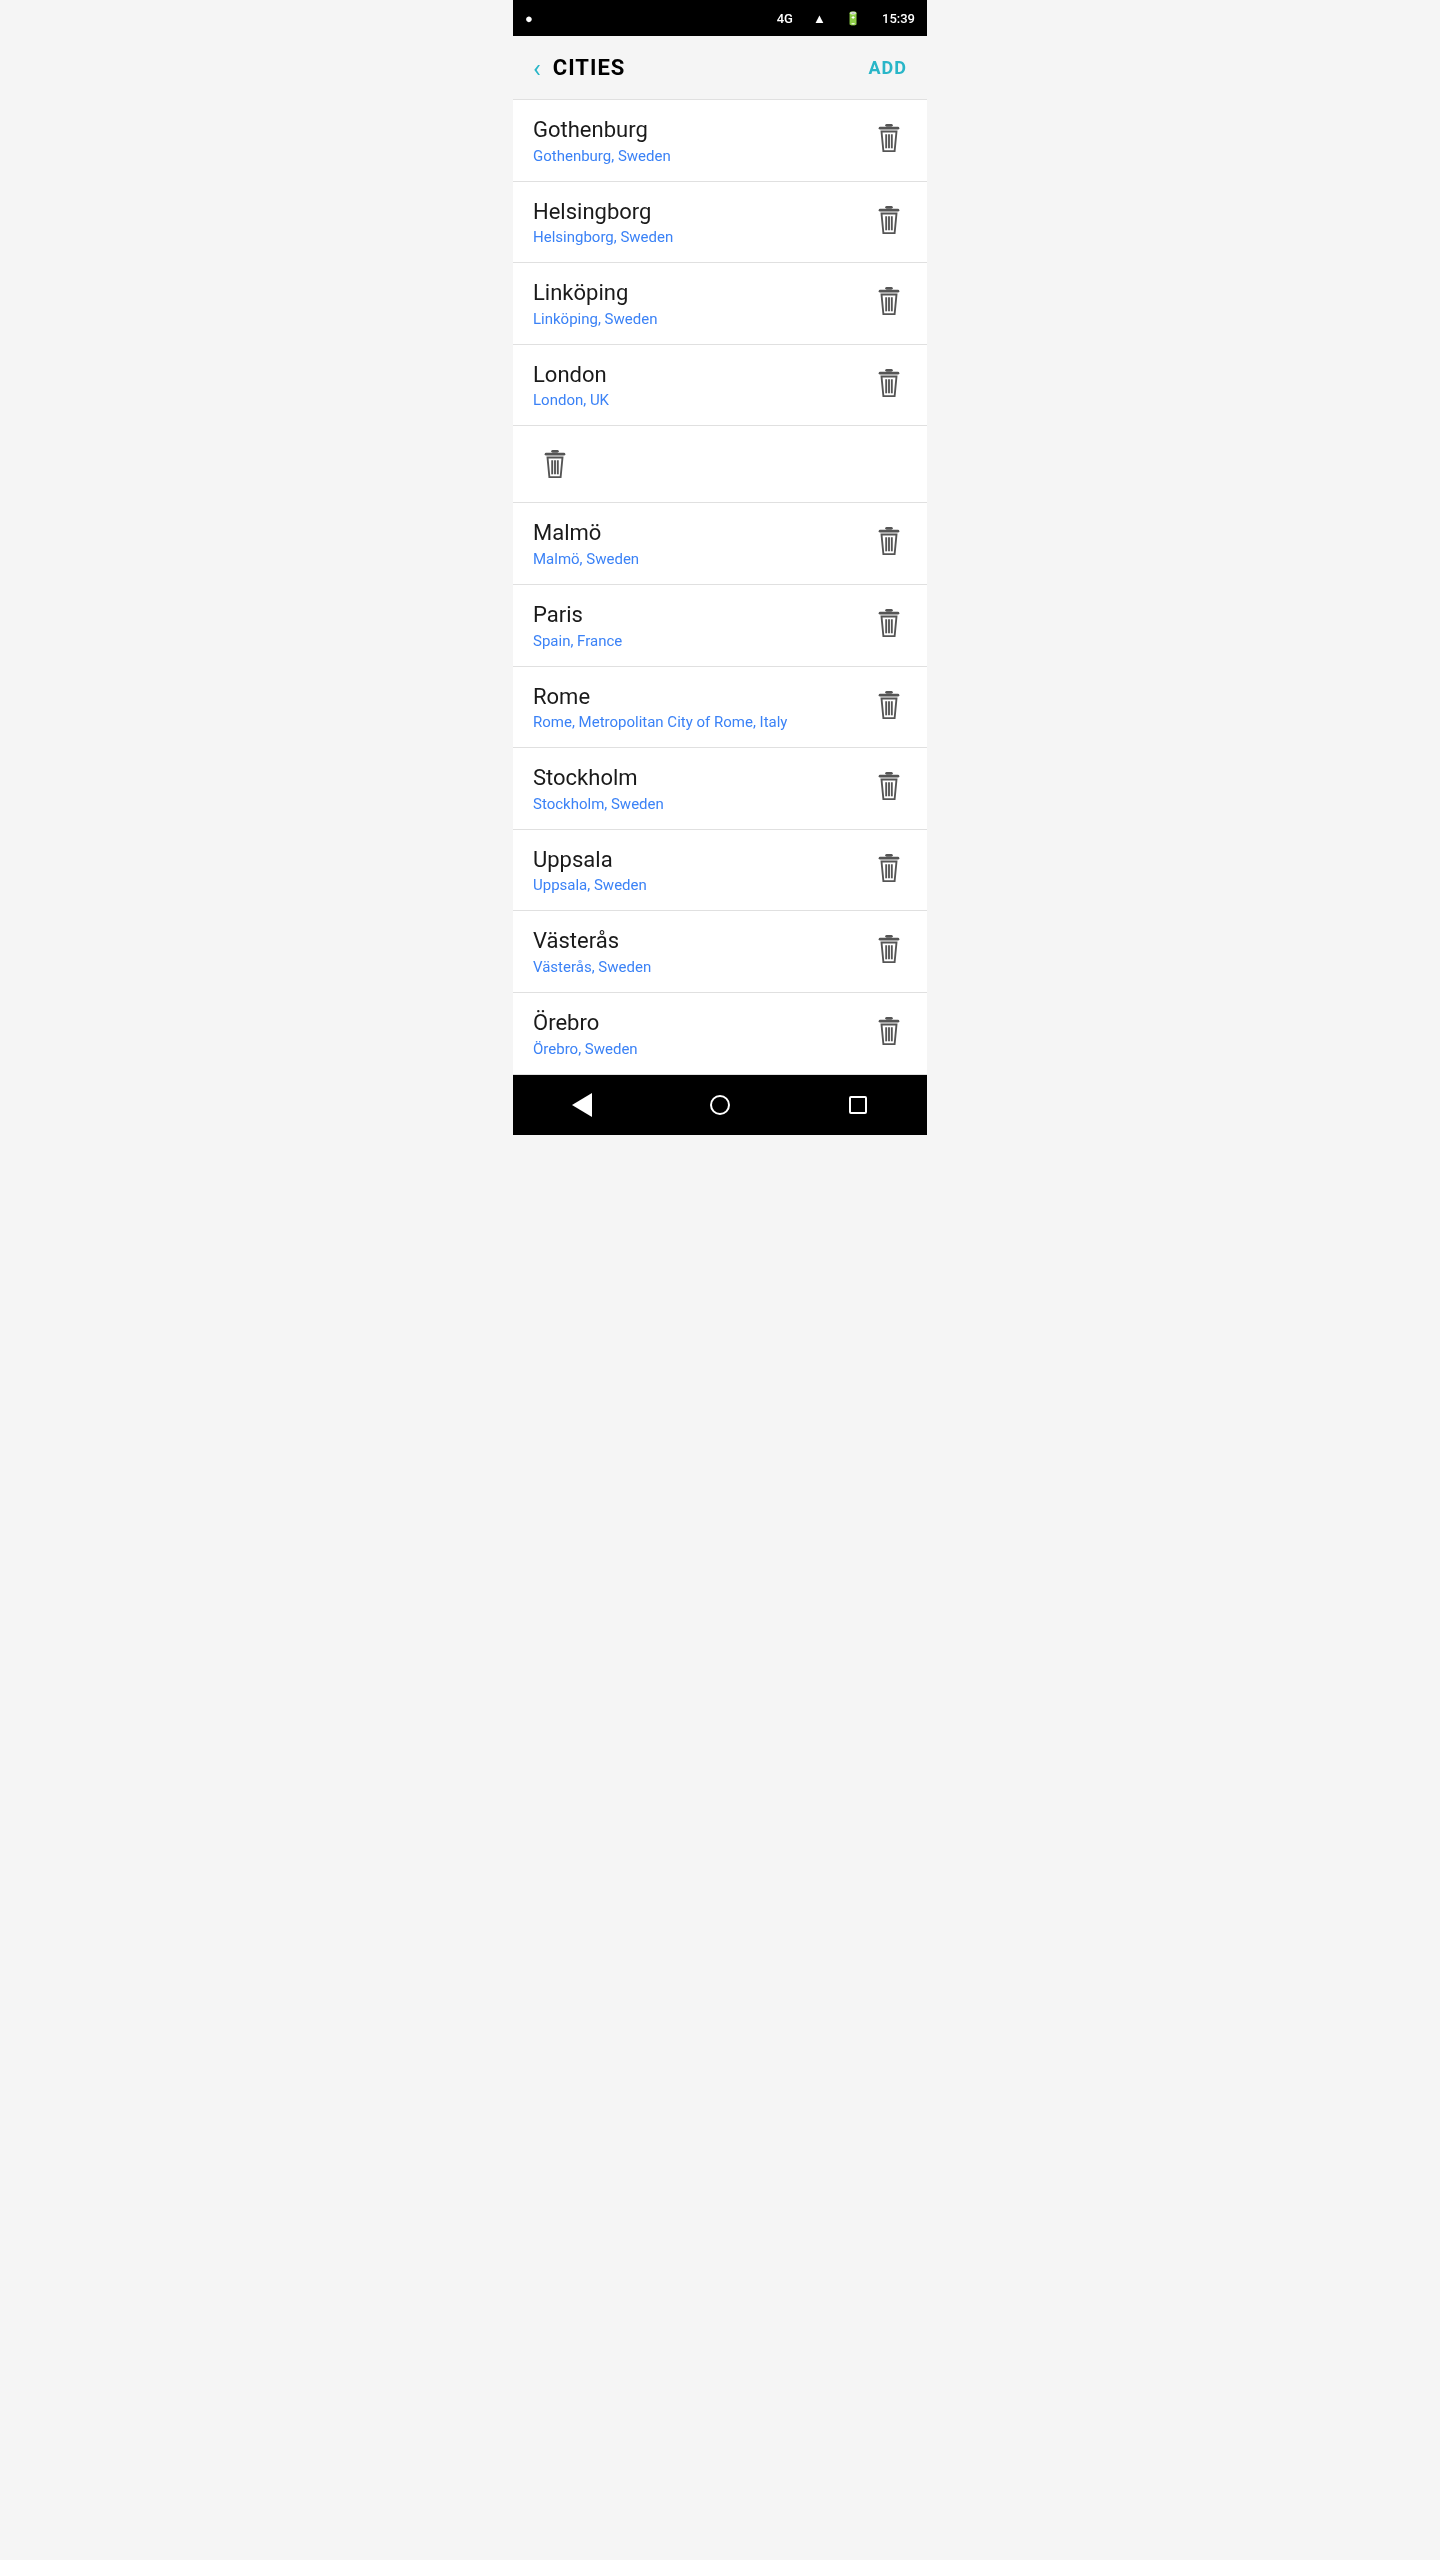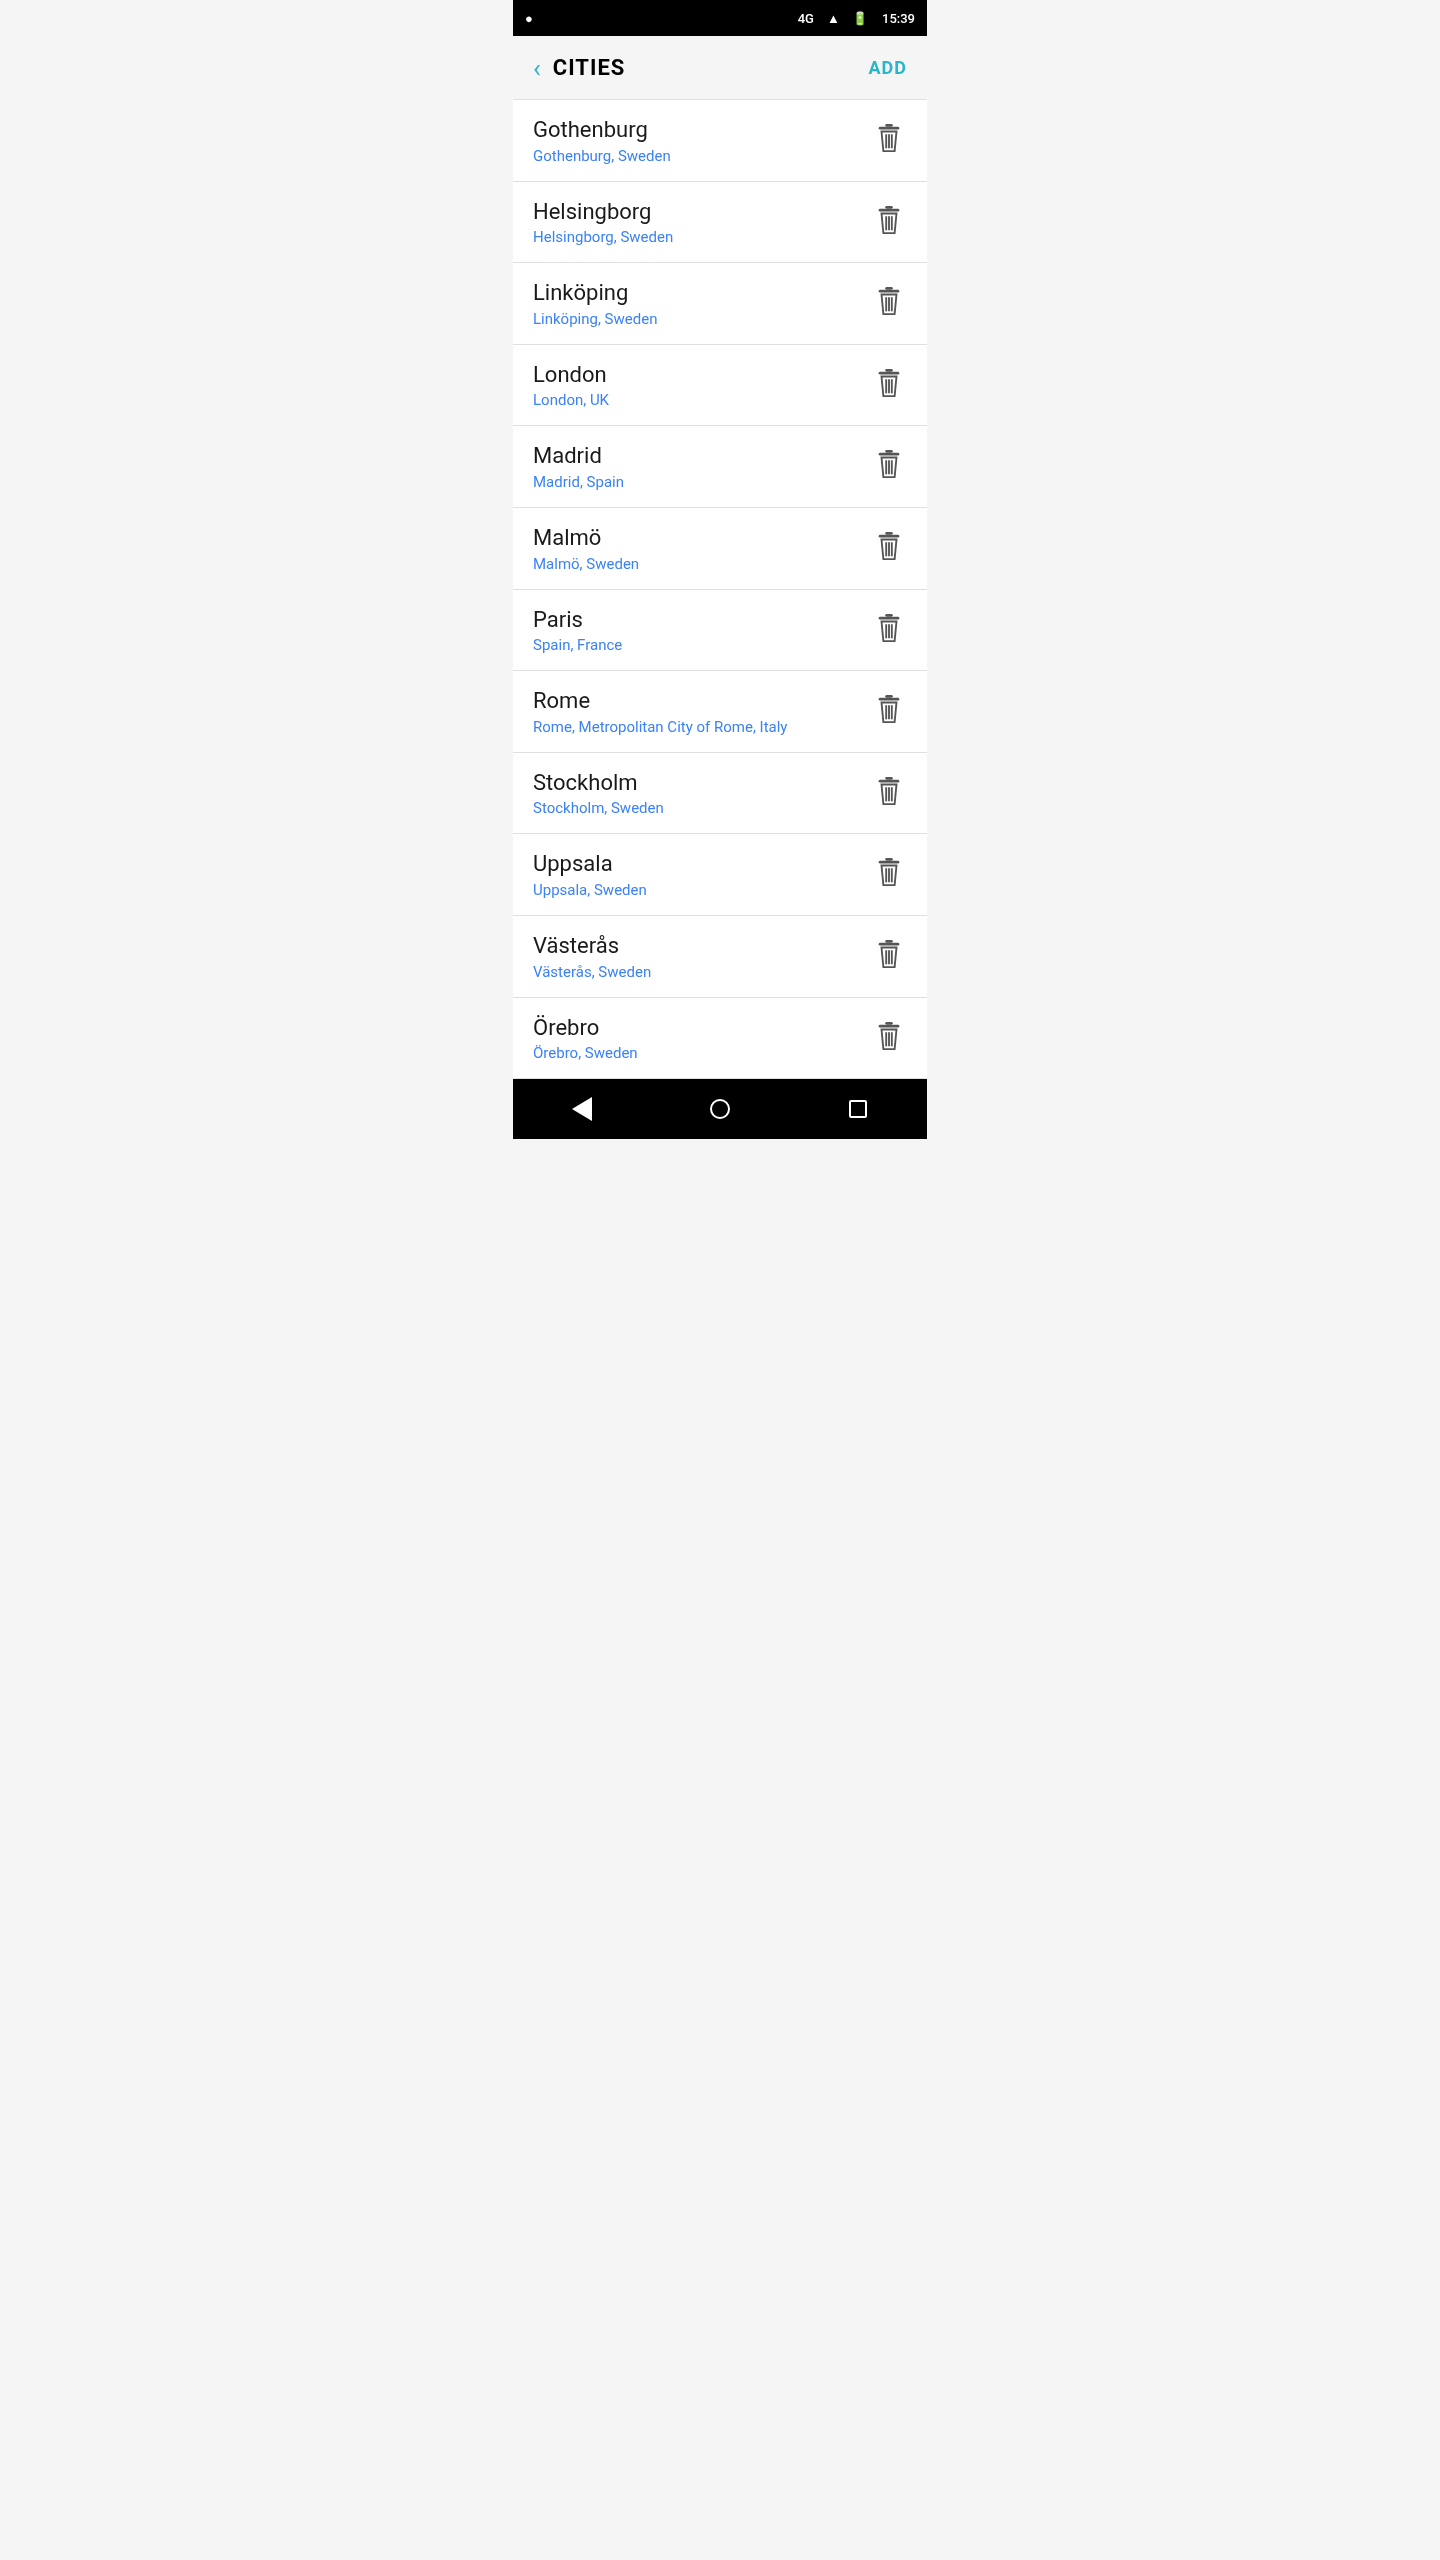--- a/index.html
+++ b/index.html
@@ -34,21 +34,21 @@
       flex-shrink: 0;
     }
 
     .status-bar-left {
       margin-right: auto;
     }
 
     .status-icons {
       display: flex;
       align-items: center;
-      gap: 13px;
+      gap: 20px;
     }
 
     
     .header {
       background: #f5f5f5;
       display: flex;
       align-items: center;
       justify-content: space-between;
       padding: 0 16px;
       height: 64px;
@@ -275,24 +275,20 @@
 
         <path d="M6 9 L8 30 H20 L22 9 Z" stroke="#555" stroke-width="2" fill="none"></path>
 
         <line x1="11" y1="12" x2="11" y2="27" stroke="#555" stroke-width="2"></line>
         <line x1="14" y1="12" x2="14" y2="27" stroke="#555" stroke-width="2"></line>
         <line x1="17" y1="12" x2="17" y2="27" stroke="#555" stroke-width="2"></line>
       </svg>
     </div>
     </div>
     <div class="city-item">
-      <div class="city-info">
-        <div class="city-name">Madrid</div>
-        <div class="city-subtitle">Madrid, Spain</div>
-      </div>
       <div class="delete-btn">
       <svg class="trash" viewBox="0 0 28 32" fill="none" xmlns="http://www.w3.org/2000/svg">
 
         <rect x="10" y="1" width="8" height="3" rx="1.5" fill="#555"></rect>
 
         <rect x="3" y="4" width="22" height="3" rx="1.5" fill="#555"></rect>
 
         <path d="M6 9 L8 30 H20 L22 9 Z" stroke="#555" stroke-width="2" fill="none"></path>
 
         <line x1="11" y1="12" x2="11" y2="27" stroke="#555" stroke-width="2"></line>

